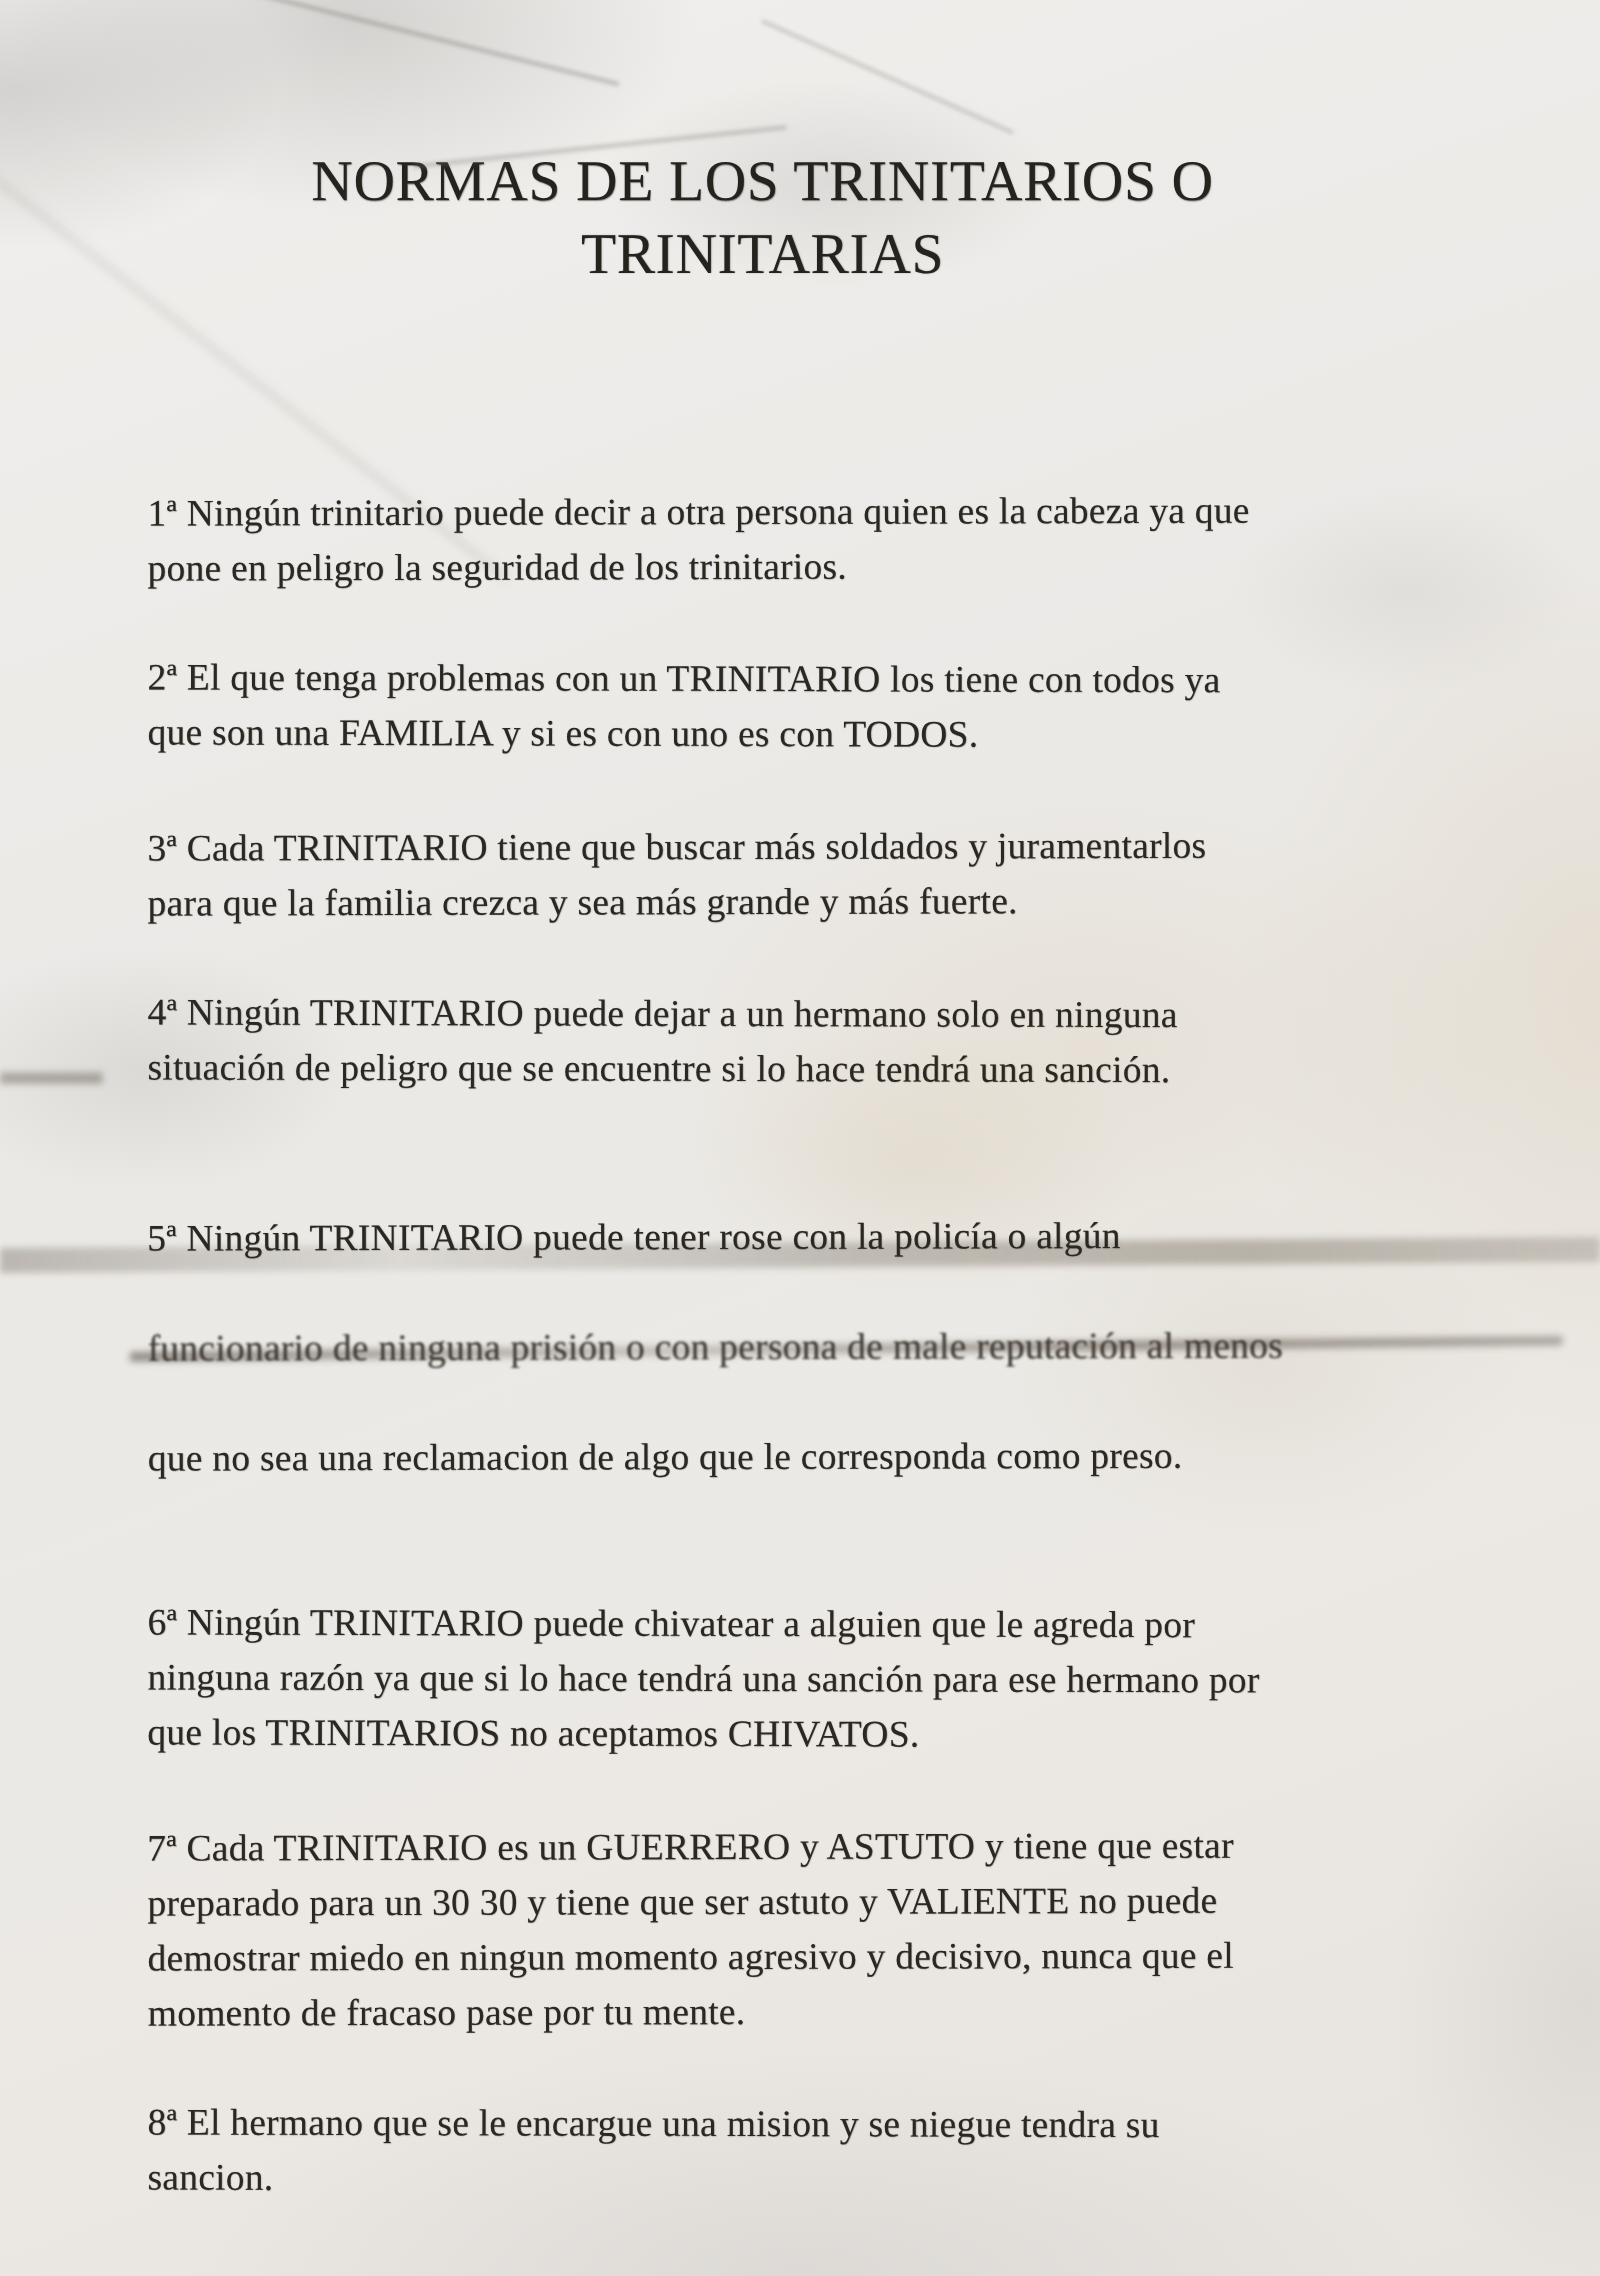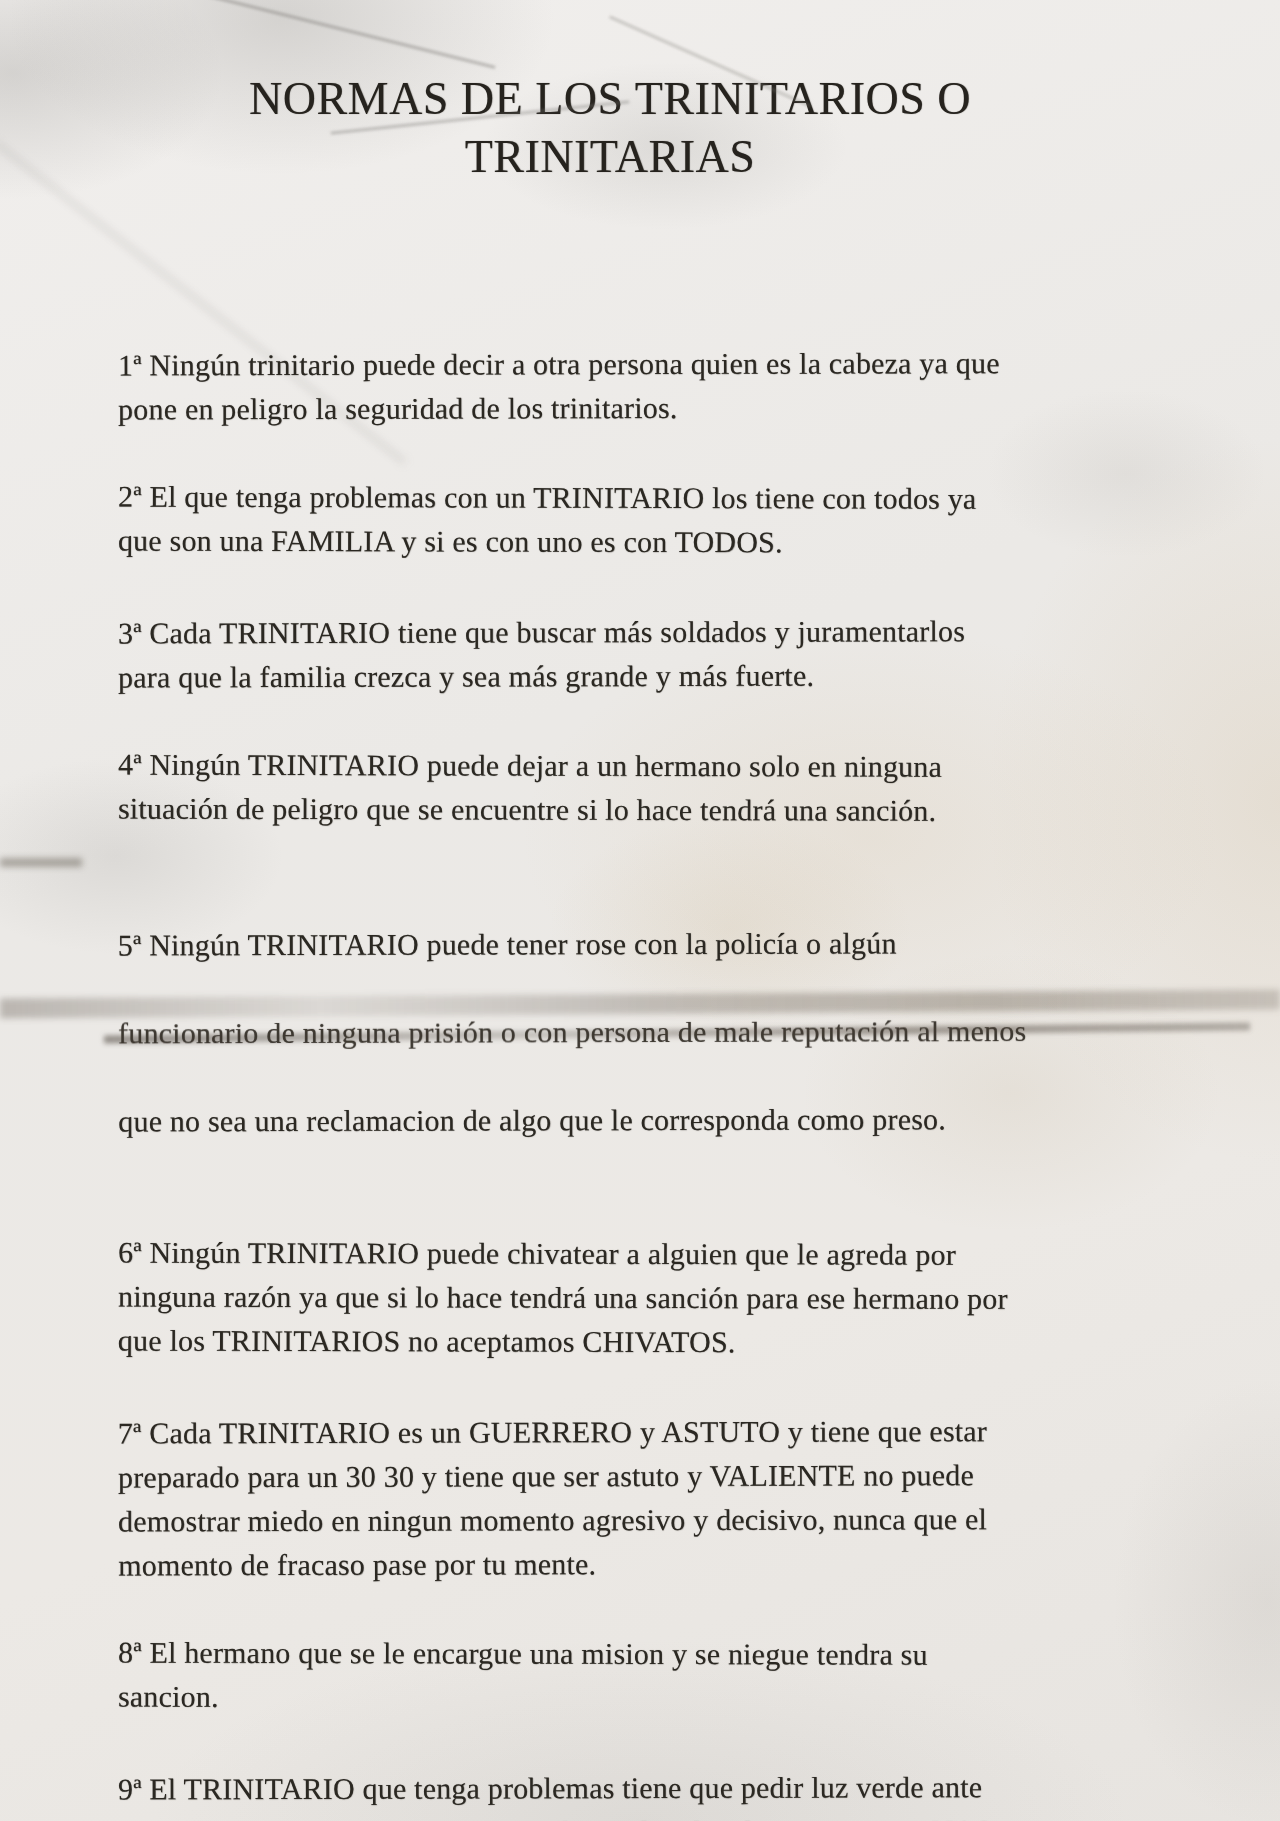--- a/index.html
+++ b/index.html
@@ -72,21 +72,21 @@
       rgba(75,65,55,0.30), rgba(75,65,55,0.10) 25%,
       rgba(75,65,55,0.26) 50%, rgba(90,78,62,0.34) 78%,
       rgba(75,65,55,0.22));
     filter: blur(3px);
     transform: rotate(-0.4deg);
     pointer-events: none;
   }
   
   .title {
     margin: 0;
-    padding: 70px 60px 0 0;
+    padding: 116px 60px 0 0;
     text-align: center;
     font-size: 46px;
     font-weight: 500;
     line-height: 58px;
     letter-spacing: 0.5px;
     white-space: pre-line;
     color: #26231e;
     text-shadow: 0.4px 0.4px 1px rgba(38,35,30,0.55);
   }
   

